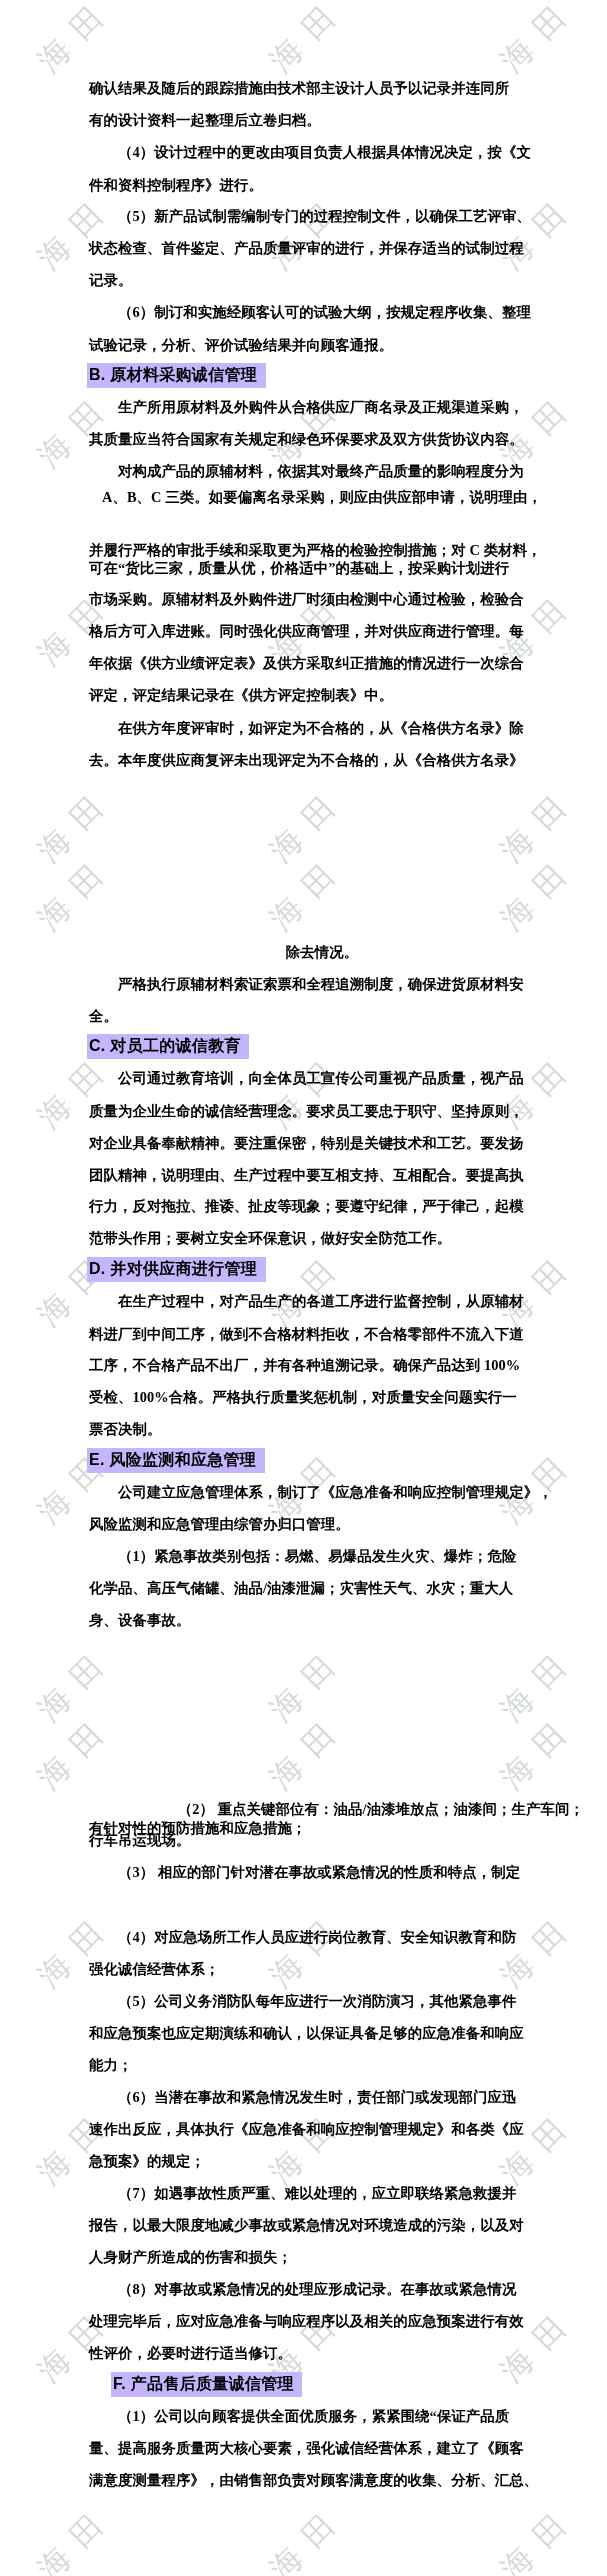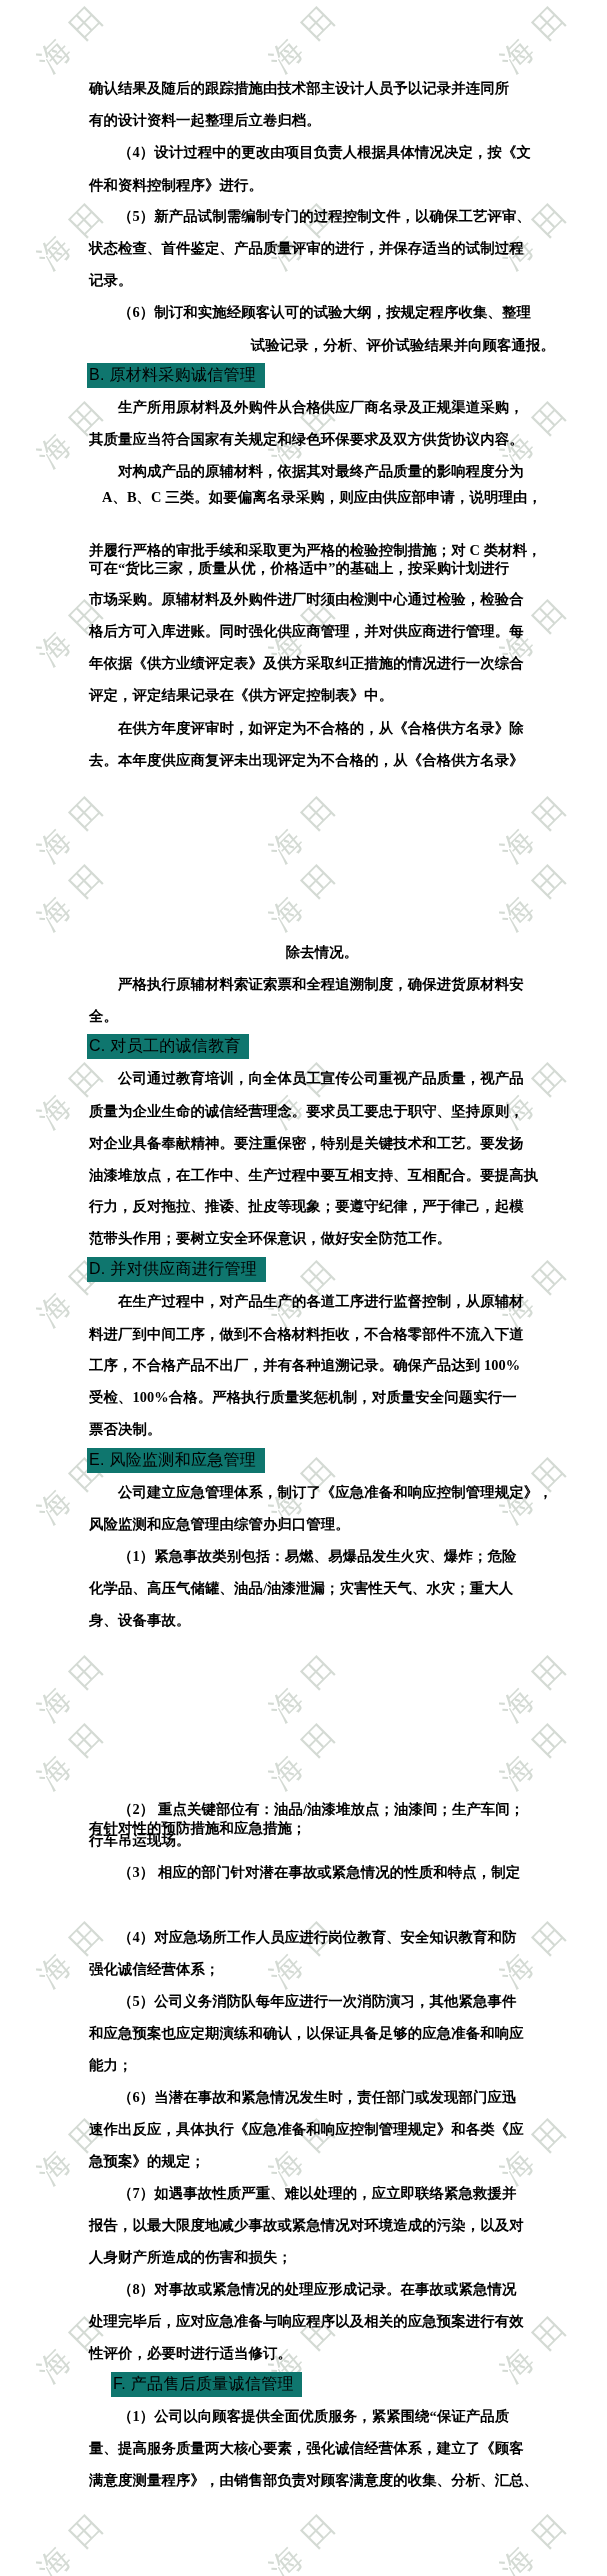--- a/index.html
+++ b/index.html
@@ -52,23 +52,23 @@
   }
   .line.indent {
     padding-left: 29px;
   }
   .line.heading {
     height: 24.6px;
     line-height: 24.6px;
   }
   .line.heading .hl {
     display: inline-block;
-    background: #0f766e;
+    background: #c4b5fd;
     font-family: "Liberation Sans", "DejaVu Sans", sans-serif;
-    font-weight: 400;
+    font-weight: 700;
     font-size: 16px;
     line-height: 24.6px;
     padding: 0 8.6px 0 2.5px;
     margin-left: -2.5px;
     letter-spacing: 0.3px;
   }
 </style>
 </head>
 <body>
 
@@ -212,57 +212,57 @@
     </div>
   <div id="content">
       <div class="line" style="top: 79px;">确认结果及随后的跟踪措施由技术部主设计人员予以记录并连同所</div>
       <div class="line" style="top: 111px;">有的设计资料一起整理后立卷归档。</div>
       <div class="line indent" style="top: 143px;">（4）设计过程中的更改由项目负责人根据具体情况决定，按《文</div>
       <div class="line" style="top: 176px;">件和资料控制程序》进行。</div>
       <div class="line indent" style="top: 207px;">（5）新产品试制需编制专门的过程控制文件，以确保工艺评审、</div>
       <div class="line" style="top: 239px;">状态检查、首件鉴定、产品质量评审的进行，并保存适当的试制过程</div>
       <div class="line" style="top: 271px;">记录。</div>
       <div class="line indent" style="top: 303px;">（6）制订和实施经顾客认可的试验大纲，按规定程序收集、整理</div>
-      <div class="line" style="top: 336px; text-align: right;">试验记录，分析、评价试验结果并向顾客通报。</div>
+      <div class="line" style="top: 336px;">试验记录，分析、评价试验结果并向顾客通报。</div>
       <div class="line heading" style="top: 363px;"><span class="hl">B. 原材料采购诚信管理</span></div>
       <div class="line indent" style="top: 398px;">生产所用原材料及外购件从合格供应厂商名录及正规渠道采购，</div>
       <div class="line" style="top: 430px;">其质量应当符合国家有关规定和绿色环保要求及双方供货协议内容。</div>
       <div class="line indent" style="top: 462px;">对构成产品的原辅材料，依据其对最终产品质量的影响程度分为</div>
       <div class="line" style="top: 488px; text-align: center;">A、B、C 三类。如要偏离名录采购，则应由供应部申请，说明理由，</div>
       <div class="line" style="top: 526px; margin-top: 15px;">并履行严格的审批手续和采取更为严格的检验控制措施；对 C 类材料，</div>
       <div class="line" style="top: 559px;">可在“货比三家，质量从优，价格适中”的基础上，按采购计划进行</div>
       <div class="line" style="top: 590px;">市场采购。原辅材料及外购件进厂时须由检测中心通过检验，检验合</div>
       <div class="line" style="top: 622px;">格后方可入库进账。同时强化供应商管理，并对供应商进行管理。每</div>
       <div class="line" style="top: 654px;">年依据《供方业绩评定表》及供方采取纠正措施的情况进行一次综合</div>
       <div class="line" style="top: 686px;">评定，评定结果记录在《供方评定控制表》中。</div>
       <div class="line indent" style="top: 719px;">在供方年度评审时，如评定为不合格的，从《合格供方名录》除</div>
       <div class="line" style="top: 751px;">去。本年度供应商复评未出现评定为不合格的，从《合格供方名录》</div>
       <div class="line" style="top: 943px; text-align: center;">除去情况。</div>
       <div class="line indent" style="top: 975px;">严格执行原辅材料索证索票和全程追溯制度，确保进货原材料安</div>
       <div class="line" style="top: 1007px;">全。</div>
       <div class="line heading" style="top: 1034px;"><span class="hl">C. 对员工的诚信教育</span></div>
       <div class="line indent" style="top: 1069px;">公司通过教育培训，向全体员工宣传公司重视产品质量，视产品</div>
       <div class="line" style="top: 1102px;">质量为企业生命的诚信经营理念。要求员工要忠于职守、坚持原则，</div>
       <div class="line" style="top: 1134px;">对企业具备奉献精神。要注重保密，特别是关键技术和工艺。要发扬</div>
-      <div class="line" style="top: 1166px;">油漆堆放点，在工作中、生产过程中要互相支持、互相配合。要提高执</div>
+      <div class="line" style="top: 1166px;">团队精神，说明理由、生产过程中要互相支持、互相配合。要提高执</div>
       <div class="line" style="top: 1197px;">行力，反对拖拉、推诿、扯皮等现象；要遵守纪律，严于律己，起模</div>
       <div class="line" style="top: 1229px;">范带头作用；要树立安全环保意识，做好安全防范工作。</div>
       <div class="line heading" style="top: 1257px;"><span class="hl">D. 并对供应商进行管理</span></div>
       <div class="line indent" style="top: 1292px;">在生产过程中，对产品生产的各道工序进行监督控制，从原辅材</div>
       <div class="line" style="top: 1325px;">料进厂到中间工序，做到不合格材料拒收，不合格零部件不流入下道</div>
       <div class="line" style="top: 1356px;">工序，不合格产品不出厂，并有各种追溯记录。确保产品达到 100%</div>
       <div class="line" style="top: 1388px;">受检、100%合格。严格执行质量奖惩机制，对质量安全问题实行一</div>
       <div class="line" style="top: 1420px;">票否决制。</div>
       <div class="line heading" style="top: 1448px;"><span class="hl">E. 风险监测和应急管理</span></div>
       <div class="line indent" style="top: 1483px;">公司建立应急管理体系，制订了《应急准备和响应控制管理规定》，</div>
       <div class="line" style="top: 1515px;">风险监测和应急管理由综管办归口管理。</div>
       <div class="line indent" style="top: 1547px;">（1）紧急事故类别包括：易燃、易爆品发生火灾、爆炸；危险</div>
       <div class="line" style="top: 1579px;">化学品、高压气储罐、油品/油漆泄漏；灾害性天气、水灾；重大人</div>
       <div class="line" style="top: 1611px;">身、设备事故。</div>
-      <div class="line indent" style="top: 1800px;">（2） 重点关键部位有：油品/油漆堆放点；油漆间；生产车间；</div>
+      <div class="line indent" style="top: 1800px; text-align: right;">（2） 重点关键部位有：油品/油漆堆放点；油漆间；生产车间；</div>
       <div class="line" style="top: 1831px;">行车吊运现场。</div>
       <div class="line indent" style="top: 1863px;">（3） 相应的部门针对潜在事故或紧急情况的性质和特点，制定</div>
       <div class="line" style="top: 1819px;">有针对性的预防措施和应急措施；</div>
       <div class="line indent" style="top: 1928px;">（4）对应急场所工作人员应进行岗位教育、安全知识教育和防</div>
       <div class="line" style="top: 1960px;">强化诚信经营体系；</div>
       <div class="line indent" style="top: 1992px;">（5）公司义务消防队每年应进行一次消防演习，其他紧急事件</div>
       <div class="line" style="top: 2024px;">和应急预案也应定期演练和确认，以保证具备足够的应急准备和响应</div>
       <div class="line" style="top: 2056px;">能力；</div>
       <div class="line indent" style="top: 2088px;">（6）当潜在事故和紧急情况发生时，责任部门或发现部门应迅</div>
       <div class="line" style="top: 2120px;">速作出反应，具体执行《应急准备和响应控制管理规定》和各类《应</div>

